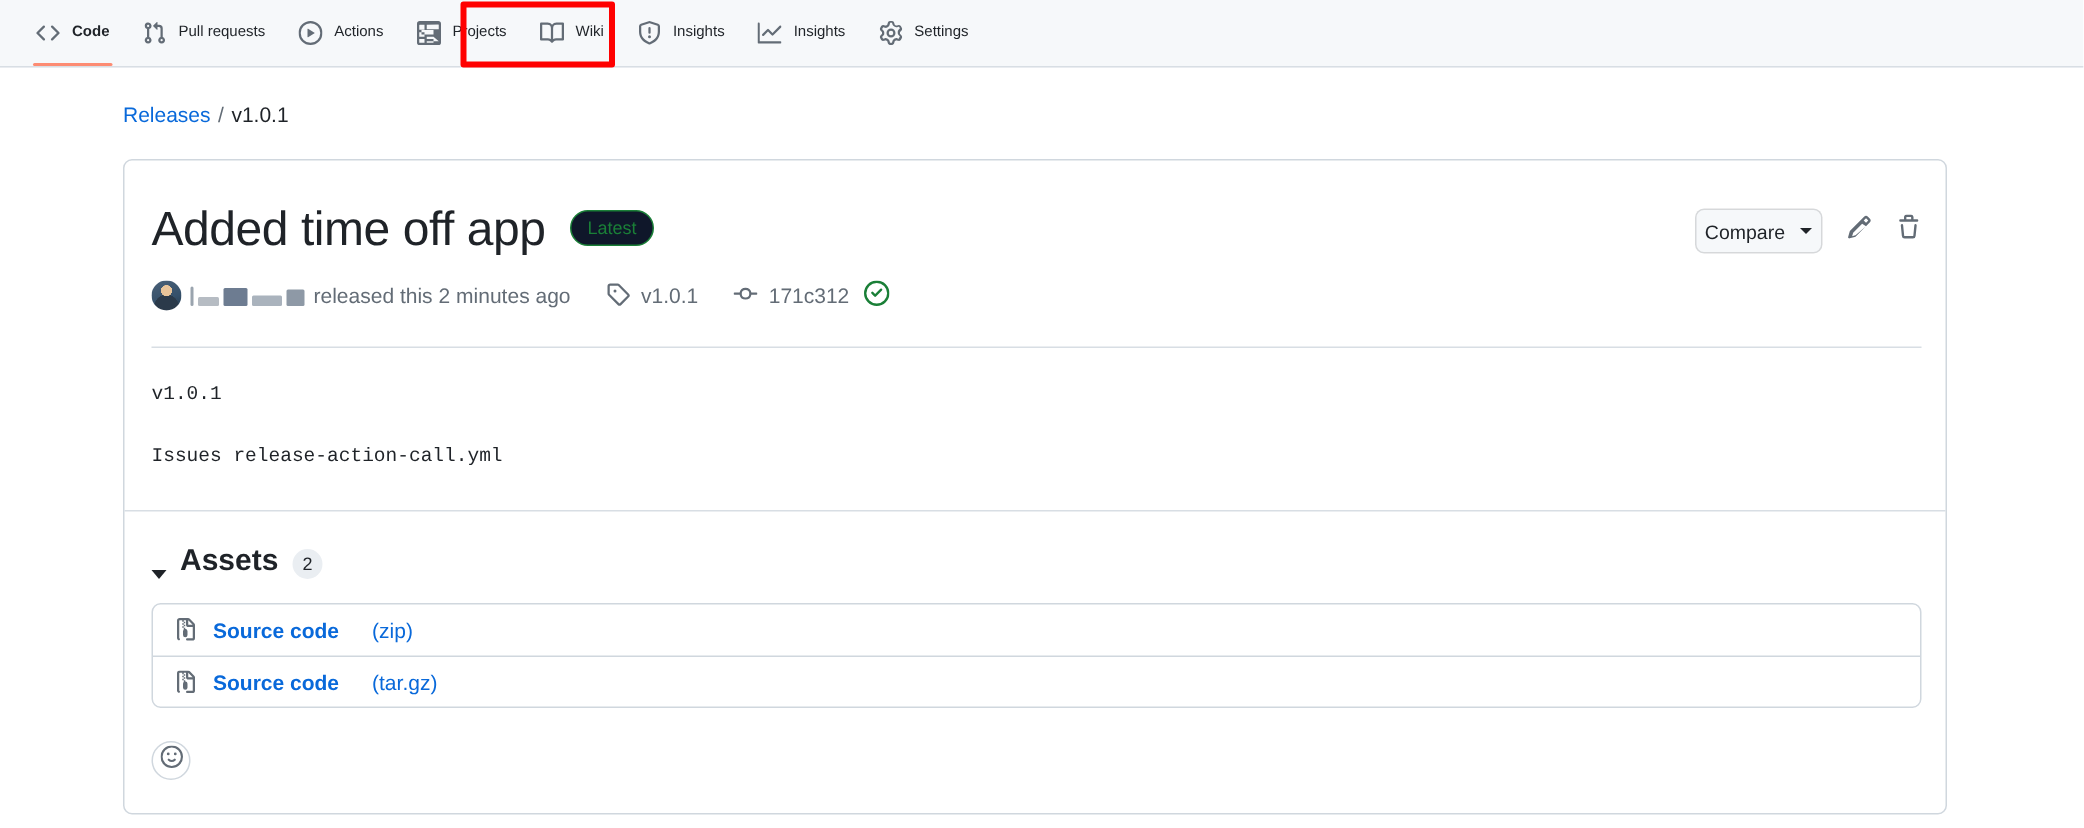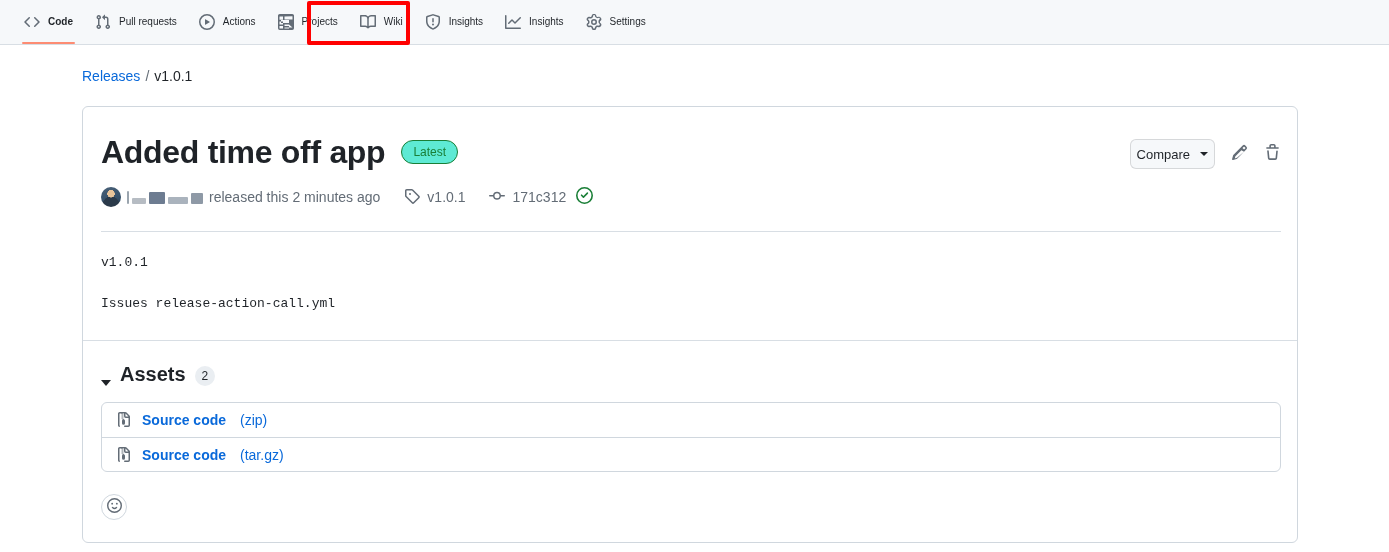--- a/index.html
+++ b/index.html
@@ -94,29 +94,29 @@
     justify-content: space-between;
     padding-top: 10px;
   }
   .title-left {
     display: flex;
     align-items: center;
     gap: 16px;
   }
   .release-title {
     font-size: 32px;
-    font-weight: bold;
+    font-weight: normal;
     letter-spacing: -0.3px;
     line-height: 1.2;
     color: #1f2328;
   }
   .latest-badge {
     border: 1px solid #1a7f37;
     color: #1a7f37;
-    background: #5eead4;
+    background: #0f172a;
     font-size: 12px;
     line-height: 1;
     padding: 5px 11px;
     border-radius: 2em;
     font-weight: 500;
     white-space: nowrap;
   }
 
   .title-actions {
     display: flex;
@@ -254,21 +254,21 @@
     padding: 0 14px;
     cursor: pointer;
   }
   .asset-row + .asset-row { border-top: 1px solid #d0d7de; }
   .asset-icon { color: #636c76; display: flex; align-items: center; }
   .asset-name {
     color: #0969da;
     font-size: 14px;
     font-weight: bold;
   }
-  .asset-ext { color: #0969da; font-size: 14px; margin-left: 4px; }
+  .asset-ext { color: #0969da; font-size: 14px; margin-left: 12px; }
 
   .reaction-row { padding: 22px 0 22px 0; }
   .reaction-btn {
     width: 26px; height: 26px;
     border: 1px solid #d0d7de;
     border-radius: 50%;
     display: flex;
     align-items: center;
     justify-content: center;
     color: #636c76;

